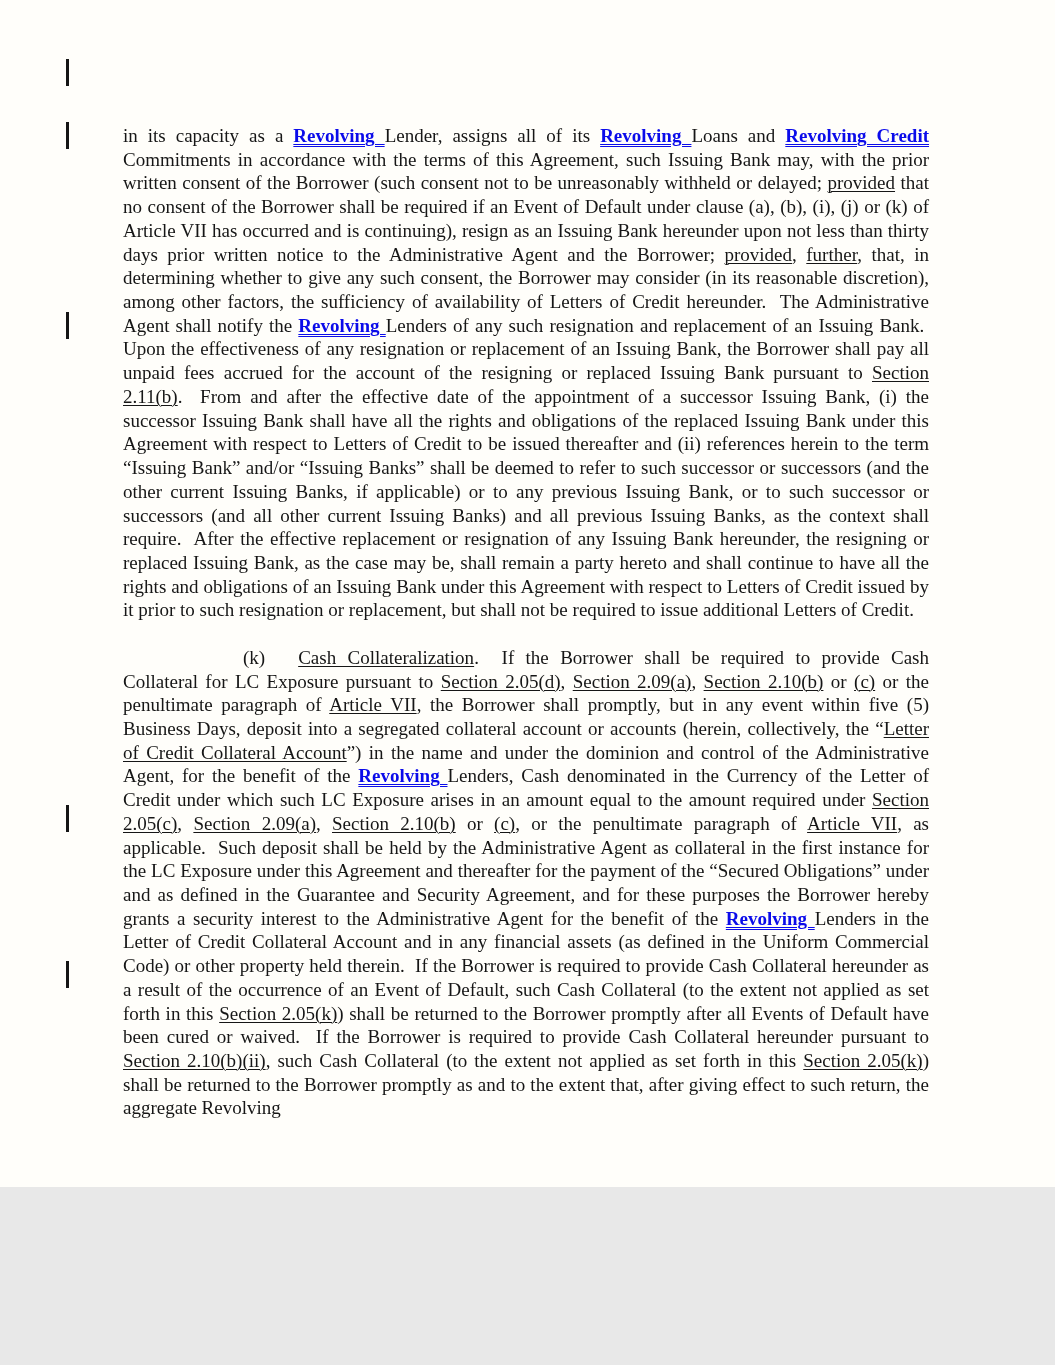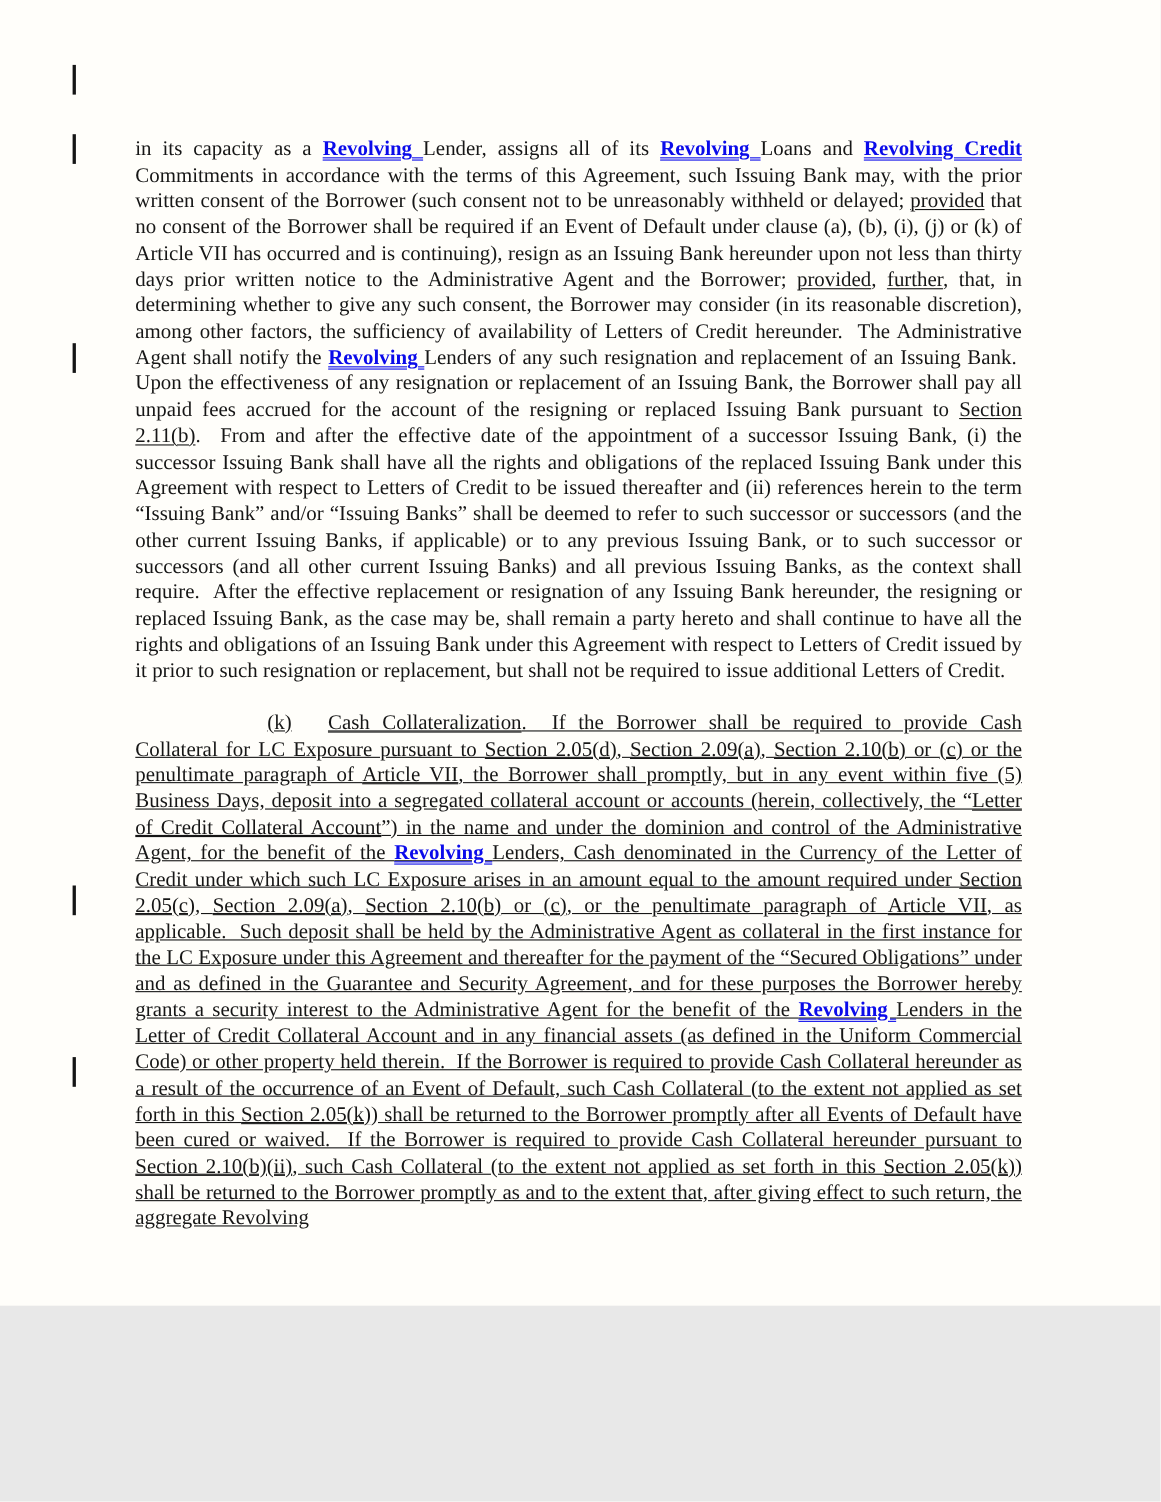--- a/index.html
+++ b/index.html
@@ -30,21 +30,20 @@
     color: var(--ink, #161616);
     text-align: justify;
   }
   .doc-content p {
     margin: 0;
     padding: 0;
   }
   .doc-content p.indented {
     margin-top: 23.72px;
     text-indent: 120px;
-    text-decoration: underline;
   }
   .seg-ins {
     color: var(--link-blue, #0b0bea);
     font-weight: bold;
     text-decoration-line: underline;
     text-decoration-style: double;
     text-decoration-thickness: 1px;
     text-underline-offset: 2px;
   }
   .seg-u {

